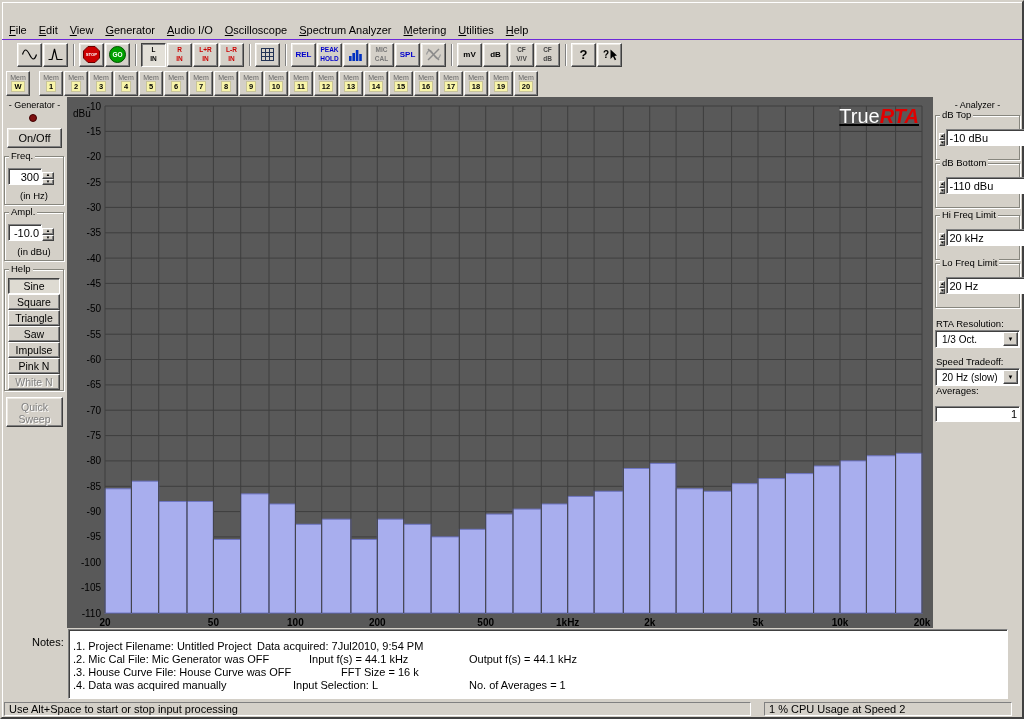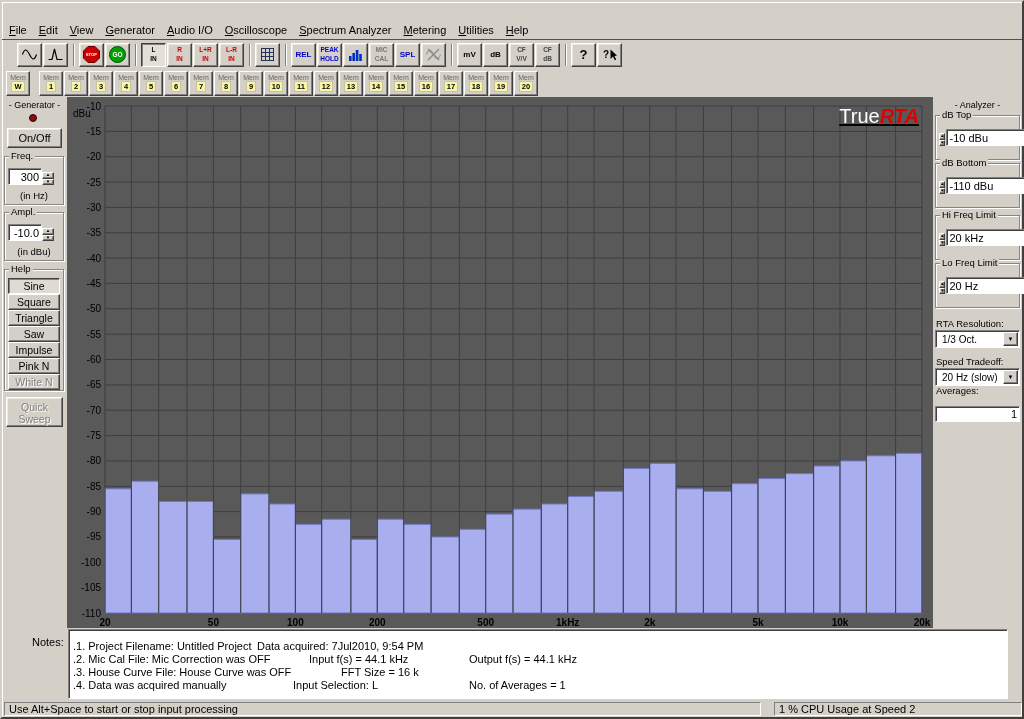--- a/index.html
+++ b/index.html
@@ -72,21 +72,21 @@
 .dd-val{flex:1;font-size:10px;padding-left:6px;white-space:nowrap;overflow:hidden;}
 .dd-arrow{width:15px;height:14px;background:#d4d0c8;border:1px solid;border-color:#fff #404040 #404040 #fff;box-shadow:inset -1px -1px 0 #808080;font-size:6px;display:flex;align-items:center;justify-content:center;margin-right:1px;}
 .avg-field{position:absolute;left:2px;top:309px;width:85px;height:16px;text-align:right;}
 
 .notes{position:absolute;left:0;top:626px;width:1020px;height:73px;}
 .notes-label{position:absolute;left:30px;top:8px;font-size:11px;}
 .notes-box{position:absolute;left:66px;top:1px;width:940px;height:70px;background:#fff;border:1px solid;border-color:#808080 #fff #fff #808080;box-shadow:inset 1px 1px 0 #404040;}
 .nline{position:absolute;left:0;right:0;height:12px;font-size:11px;}
 .nline span{position:absolute;white-space:nowrap;}
 
-.statusbar{position:absolute;left:0;top:699px;width:1020px;height:16px;display:flex;gap:13px;padding:1px 0 0 2px;}
+.statusbar{position:absolute;left:0;top:699px;width:1020px;height:16px;display:flex;gap:13px;padding:1px 10px 0 2px;}
 .spanel{border:1px solid;border-color:#808080 #fff #fff #808080;font-size:11px;padding:0 4px;height:14px;line-height:13px;white-space:nowrap;overflow:hidden;}
 .status-left{flex:1;}
 .status-right{width:248px;}
 </style>
 </head>
 <body>
 
 <div class="win">
 
 
@@ -562,21 +562,21 @@
   </div>
 
   <div class="notes">
     <span class="notes-label">Notes:</span>
     <div class="notes-box">
       <div class="nline" style="top:10px">
         <span style="left:4px">.1. Project Filename: Untitled Project</span>
         <span style="left:188px">Data acquired: 7Jul2010, 9:54 PM</span>
       </div>
       <div class="nline" style="top:23px">
-        <span style="left:4px">.2. Mic Cal File: Mic Correction was OFF</span>
+        <span style="left:4px">.2. Mic Cal File: Mic Generator was OFF</span>
         <span style="left:240px">Input f(s) = 44.1 kHz</span>
         <span style="left:400px">Output f(s) = 44.1 kHz</span>
       </div>
       <div class="nline" style="top:36px">
         <span style="left:4px">.3. House Curve File: House Curve was OFF</span>
         <span style="left:272px">FFT Size = 16 k</span>
       </div>
       <div class="nline" style="top:49px">
         <span style="left:4px">.4. Data was acquired manually</span>
         <span style="left:224px">Input Selection: L</span>

